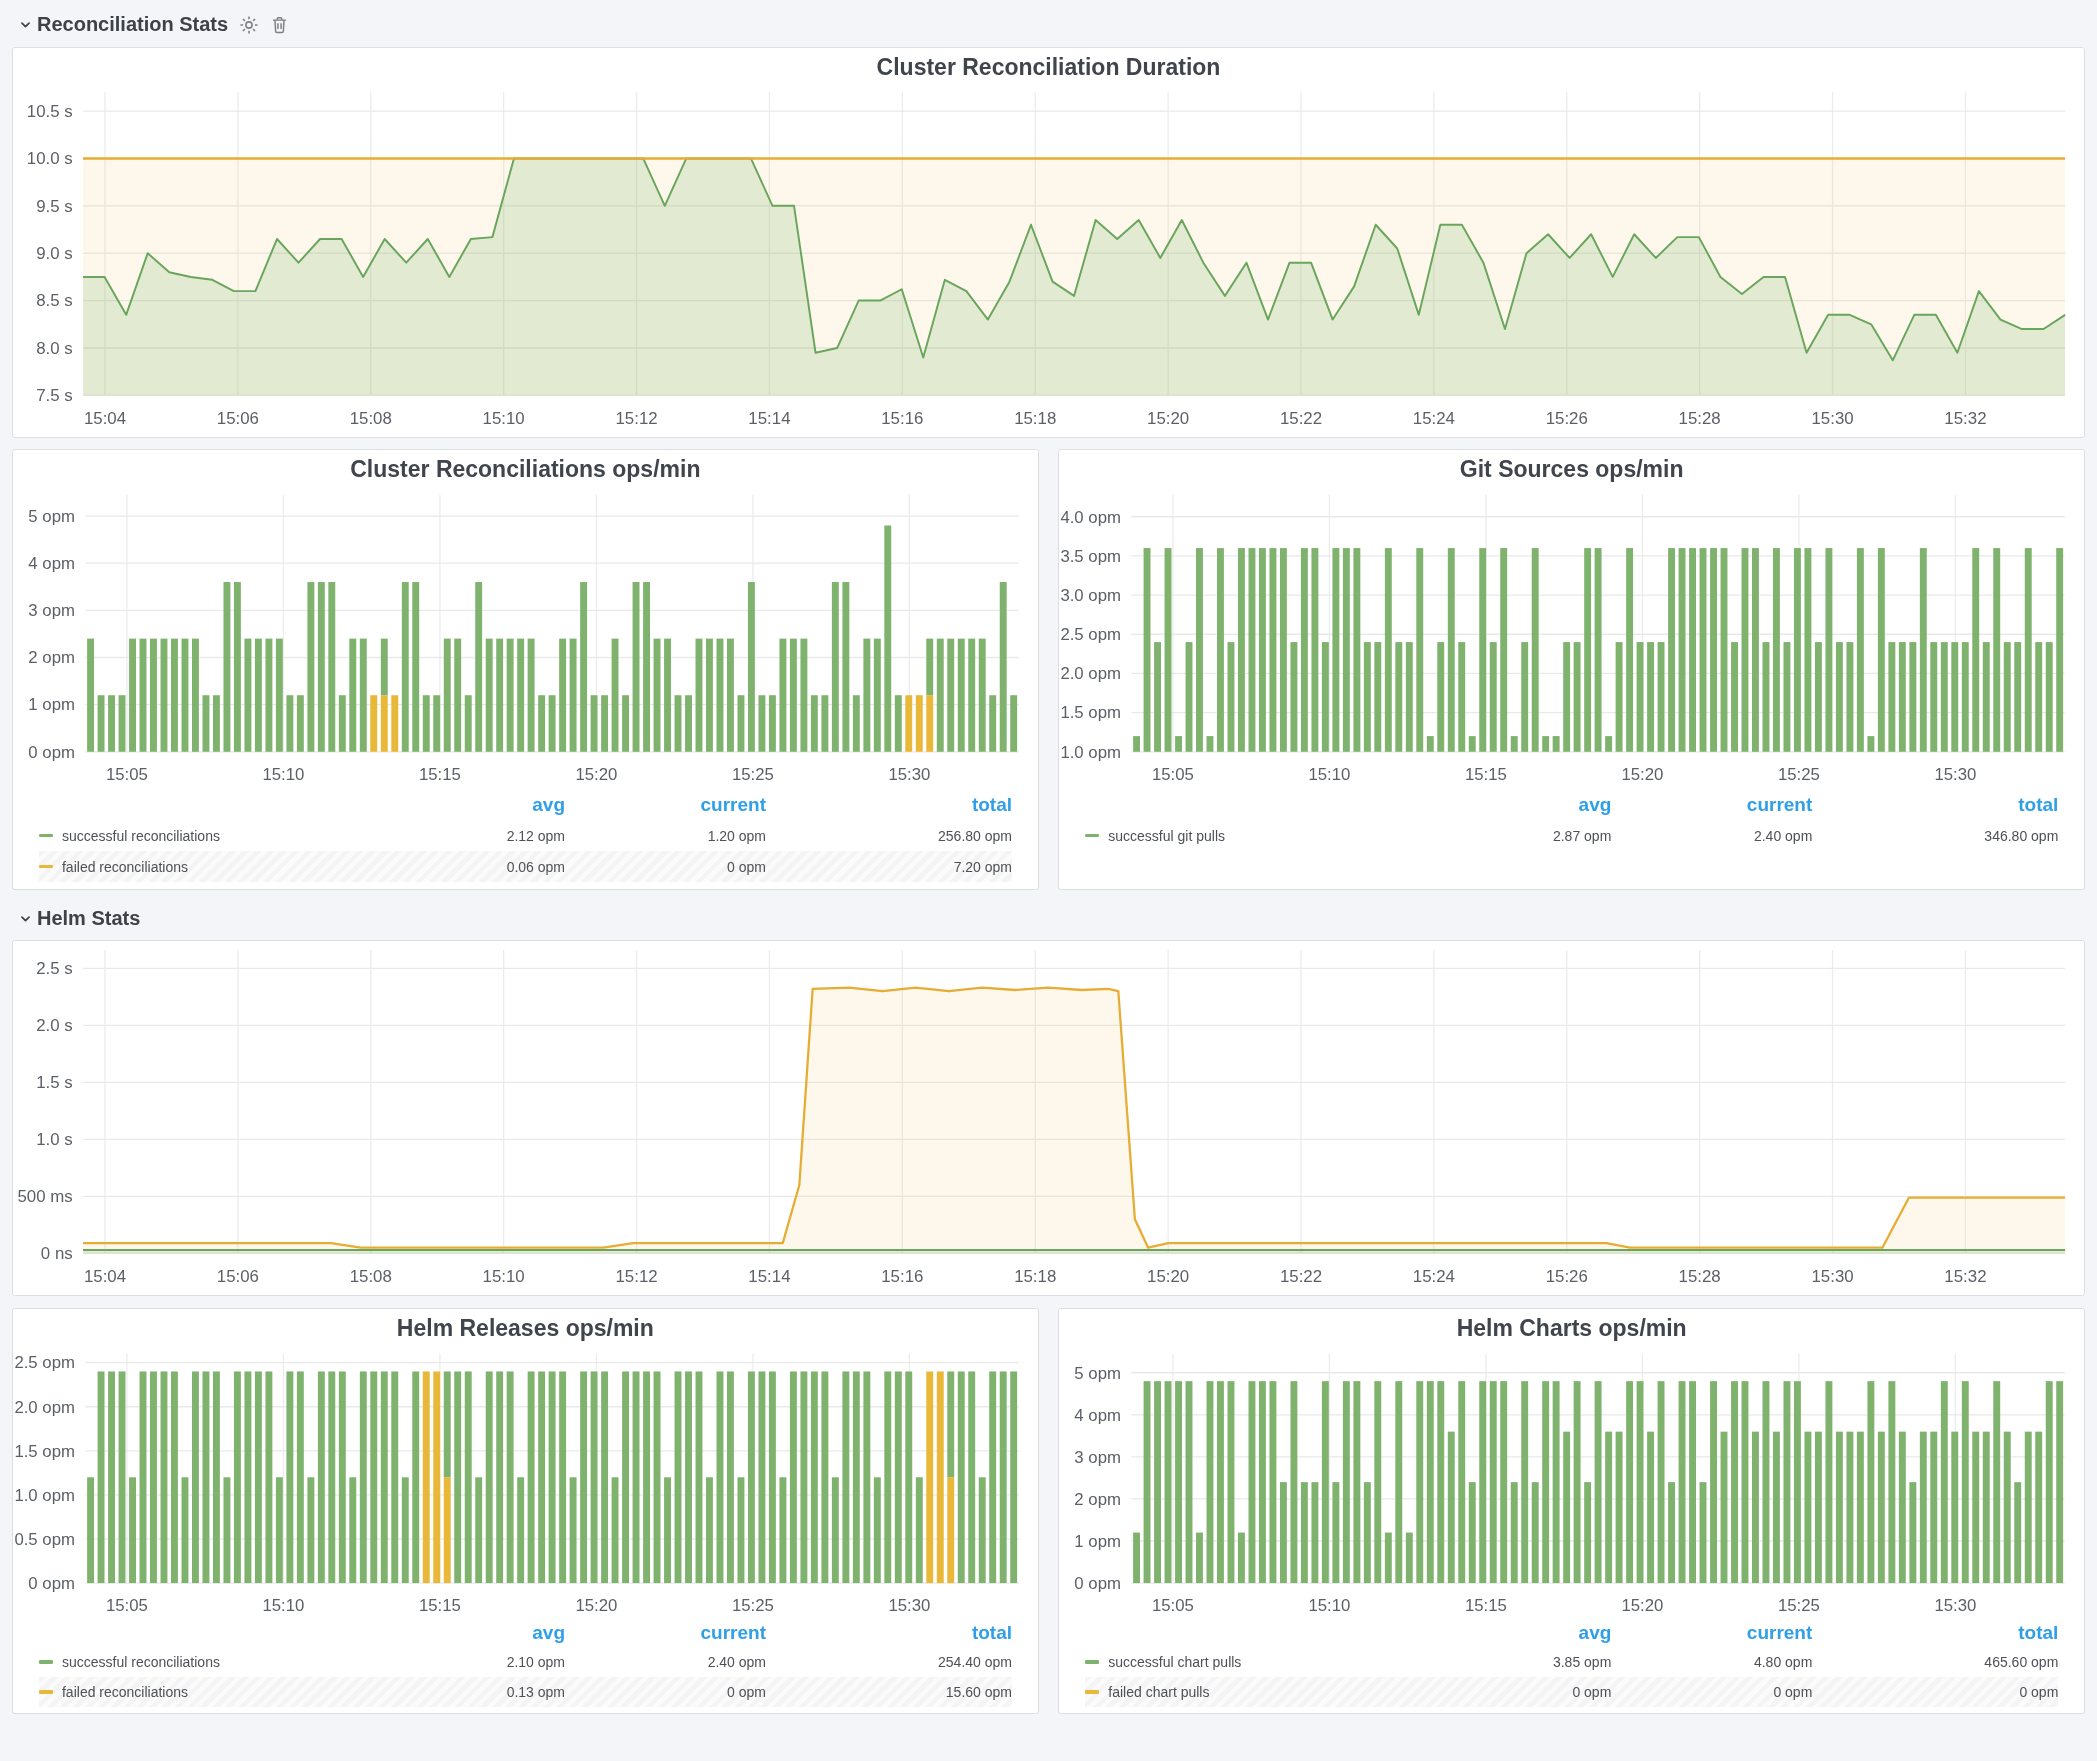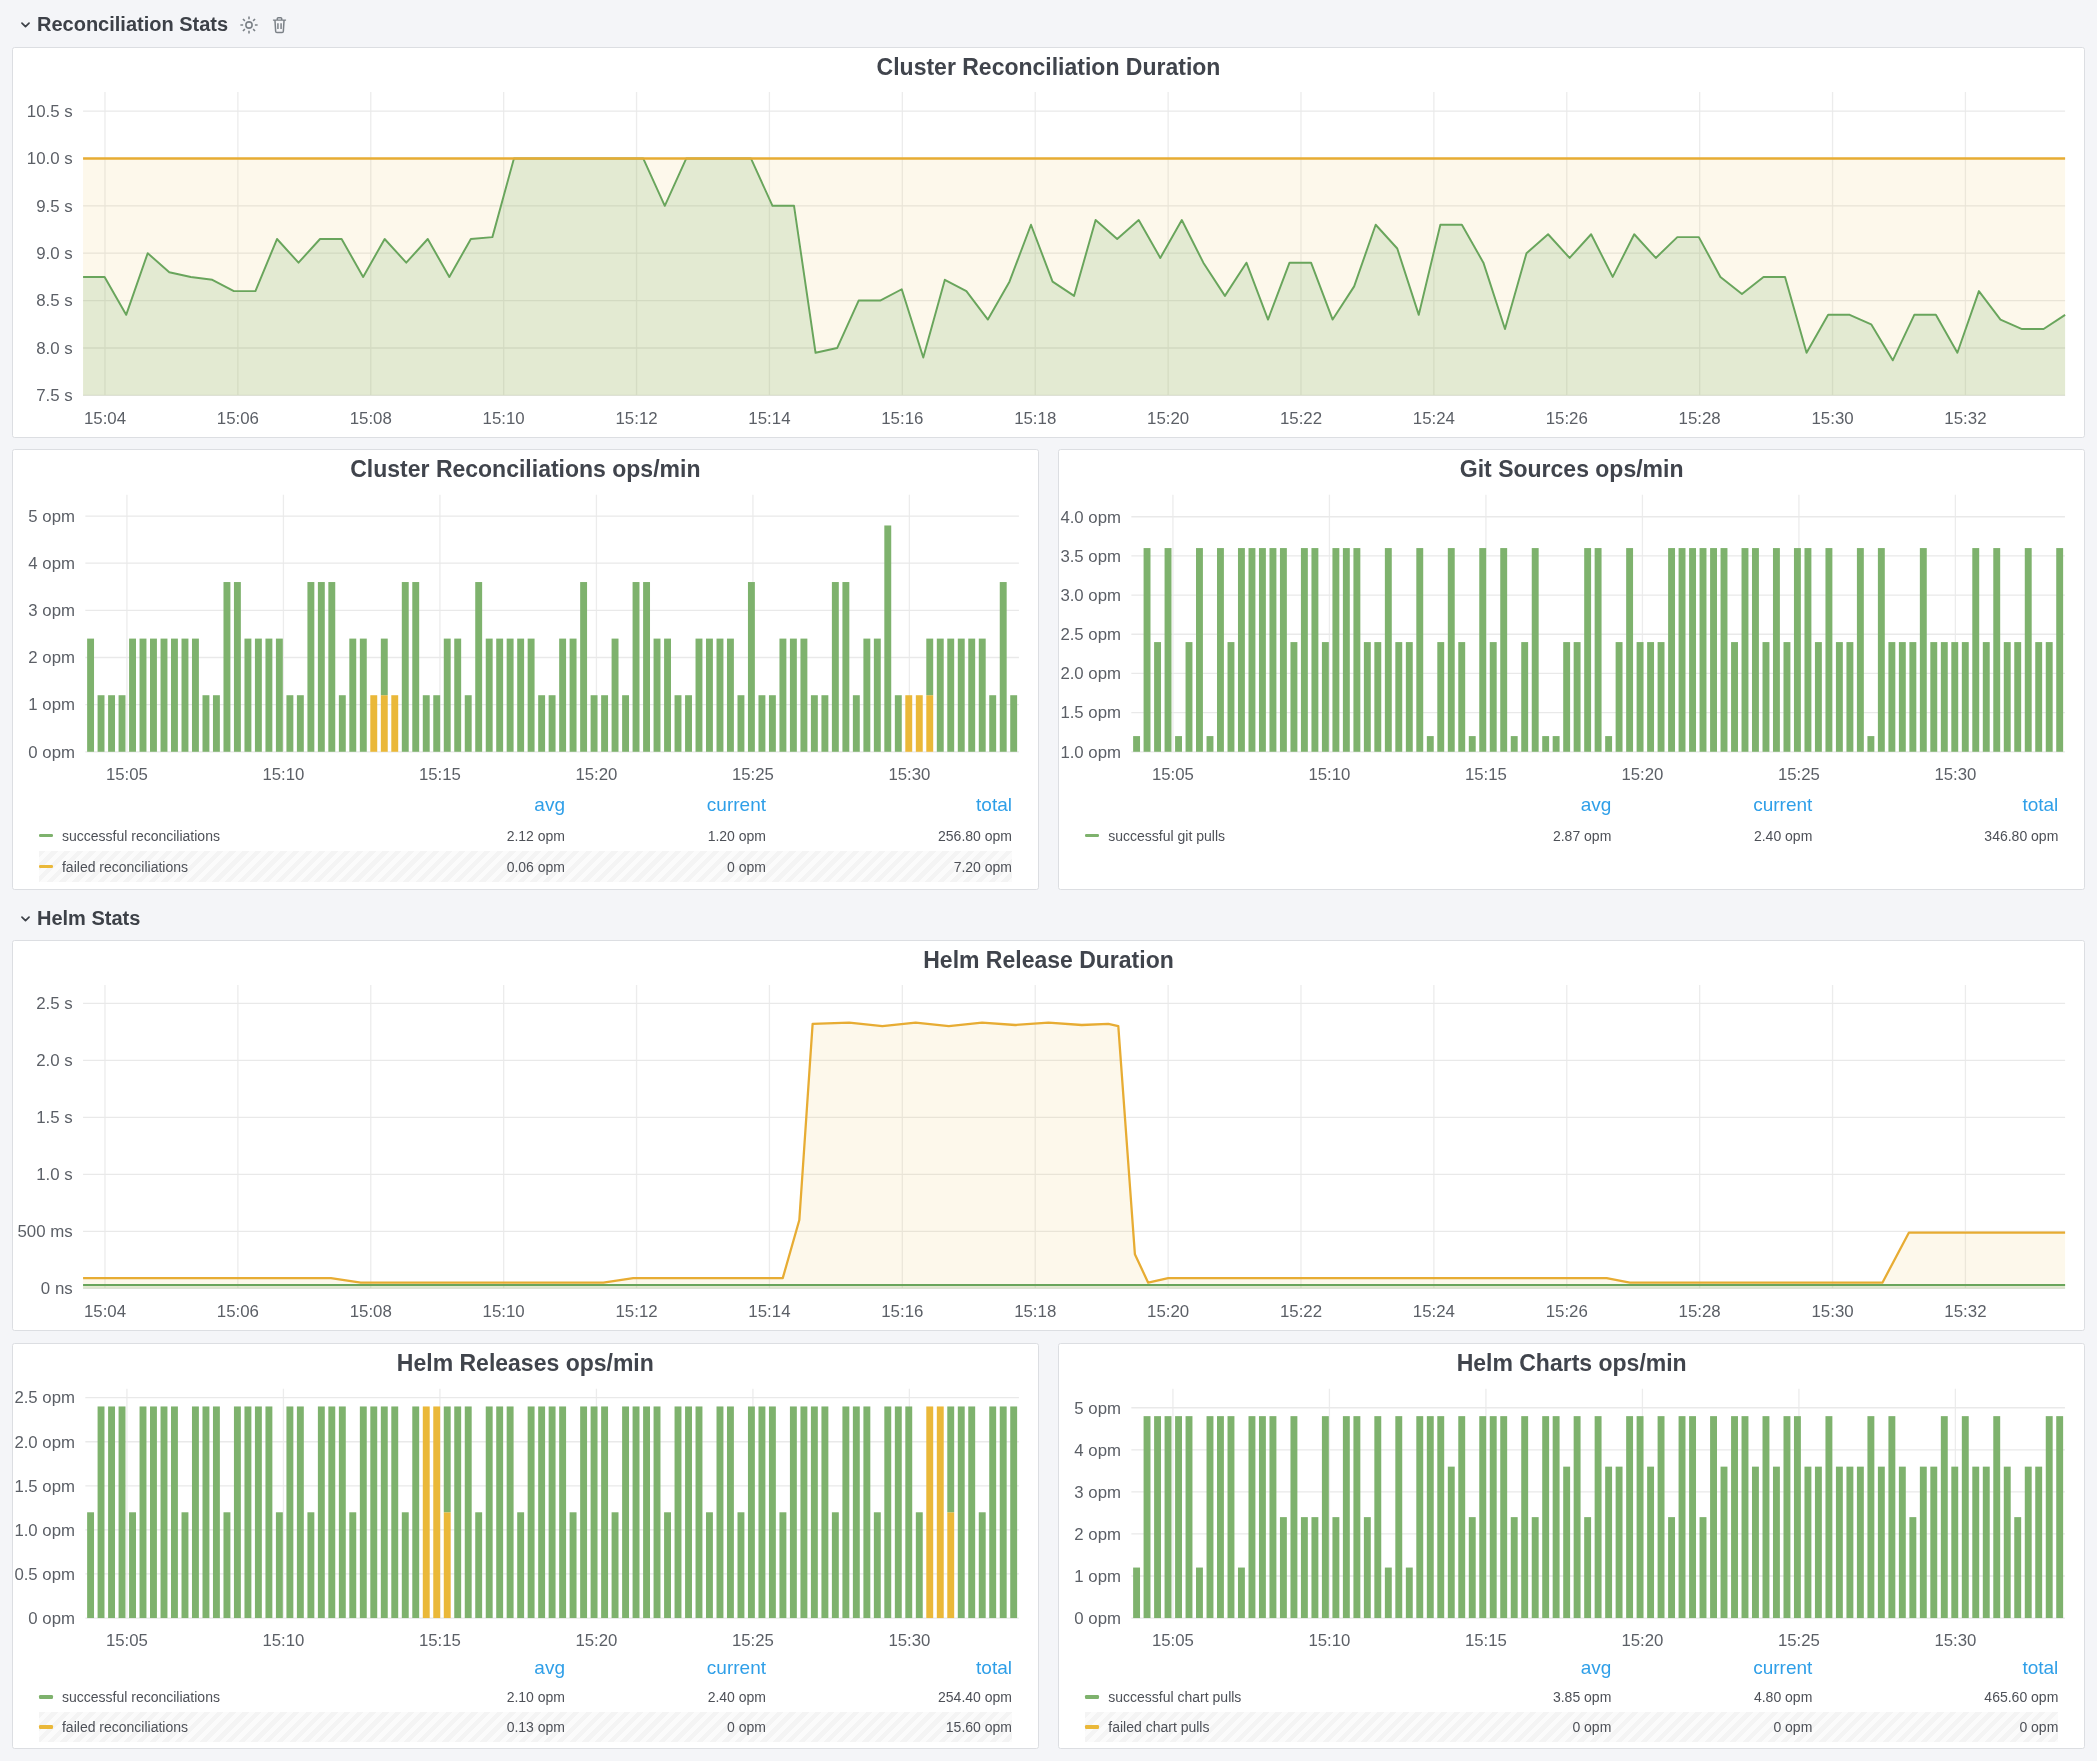--- a/index.html
+++ b/index.html
@@ -10,21 +10,21 @@
   .icon-btn{display:flex;align-items:center;margin-left:6.5px;cursor:pointer;}
   .panel{background:#fff;border:0.6px solid #dcdee2;border-radius:2.6px;box-sizing:border-box;overflow:hidden;}
   .panel-full{margin:0 11.7px;padding-bottom:3.9px;}
   .panels-row{display:flex;gap:19px;margin:11.7px;}
   .panels-row .panel{flex:1;min-width:0;}
   .panel-title{height:35px;line-height:38px;text-align:center;font-size:23px;font-weight:600;color:#40444c;}
   svg.chart{display:block;width:100%;}
   svg text{font-family:"Liberation Sans",sans-serif;font-size:26px;fill:#5b5f66;}
   .legend{padding:0 26px 6.5px;}
   .legend-grid{display:grid;grid-template-columns:1fr 195px 201px 246px;align-items:center;}
-  .legend-head{height:30px;font-size:19px;font-weight:400;}
+  .legend-head{height:30px;font-size:19px;font-weight:700;}
   .legend-head .col{color:#2f9fe8;text-align:right;cursor:pointer;}
   .legend-row{height:31px;font-size:14px;color:#4d5057;}
   .row4 .legend-head{height:27px;}
   .row4 .legend-row{height:30px;}
   .legend-row .val{text-align:right;}
   .legend-row.striped{background:repeating-linear-gradient(135deg, rgba(0,0,0,0.045) 0 4.5px, rgba(0,0,0,0.015) 4.5px 9px);}
   .series-name{display:flex;align-items:center;min-width:0;}
   .series-dash{display:inline-block;width:14.3px;height:3.2px;border-radius:1.3px;margin-right:9px;flex:none;}
   .series-label{cursor:pointer;}
 </style>
@@ -394,21 +394,20 @@
 <div class="section-header" style="padding-top:2.6px;">
   <span class="chev">
     <svg width="17" height="17" viewBox="0 0 24 24">
         <path d="M7 10l5 5 5-5" fill="none" stroke="#3d4148" stroke-width="2.4" stroke-linecap="round" stroke-linejoin="round"></path>
       </svg>
   </span>
   <span class="section-title">Helm Stats</span>
 </div>
 
 <div class="panel panel-full">
-  <div class="panel-title">Helm Release Duration</div>
   <svg class="chart" style="height:350px" viewBox="0 0 3196 540">
       <line x1="141.82970164264162" y1="14" x2="141.82970164264162" y2="482" stroke="#ececec" stroke-width="2"></line>
       <line x1="346.8581964465303" y1="14" x2="346.8581964465303" y2="482" stroke="#ececec" stroke-width="2"></line>
       <line x1="551.8866912504191" y1="14" x2="551.8866912504191" y2="482" stroke="#ececec" stroke-width="2"></line>
       <line x1="756.9151860543078" y1="14" x2="756.9151860543078" y2="482" stroke="#ececec" stroke-width="2"></line>
       <line x1="961.9436808581964" y1="14" x2="961.9436808581964" y2="482" stroke="#ececec" stroke-width="2"></line>
       <line x1="1166.9721756620852" y1="14" x2="1166.9721756620852" y2="482" stroke="#ececec" stroke-width="2"></line>
       <line x1="1372.0006704659738" y1="14" x2="1372.0006704659738" y2="482" stroke="#ececec" stroke-width="2"></line>
       <line x1="1577.0291652698627" y1="14" x2="1577.0291652698627" y2="482" stroke="#ececec" stroke-width="2"></line>
       <line x1="1782.057660073751" y1="14" x2="1782.057660073751" y2="482" stroke="#ececec" stroke-width="2"></line>

